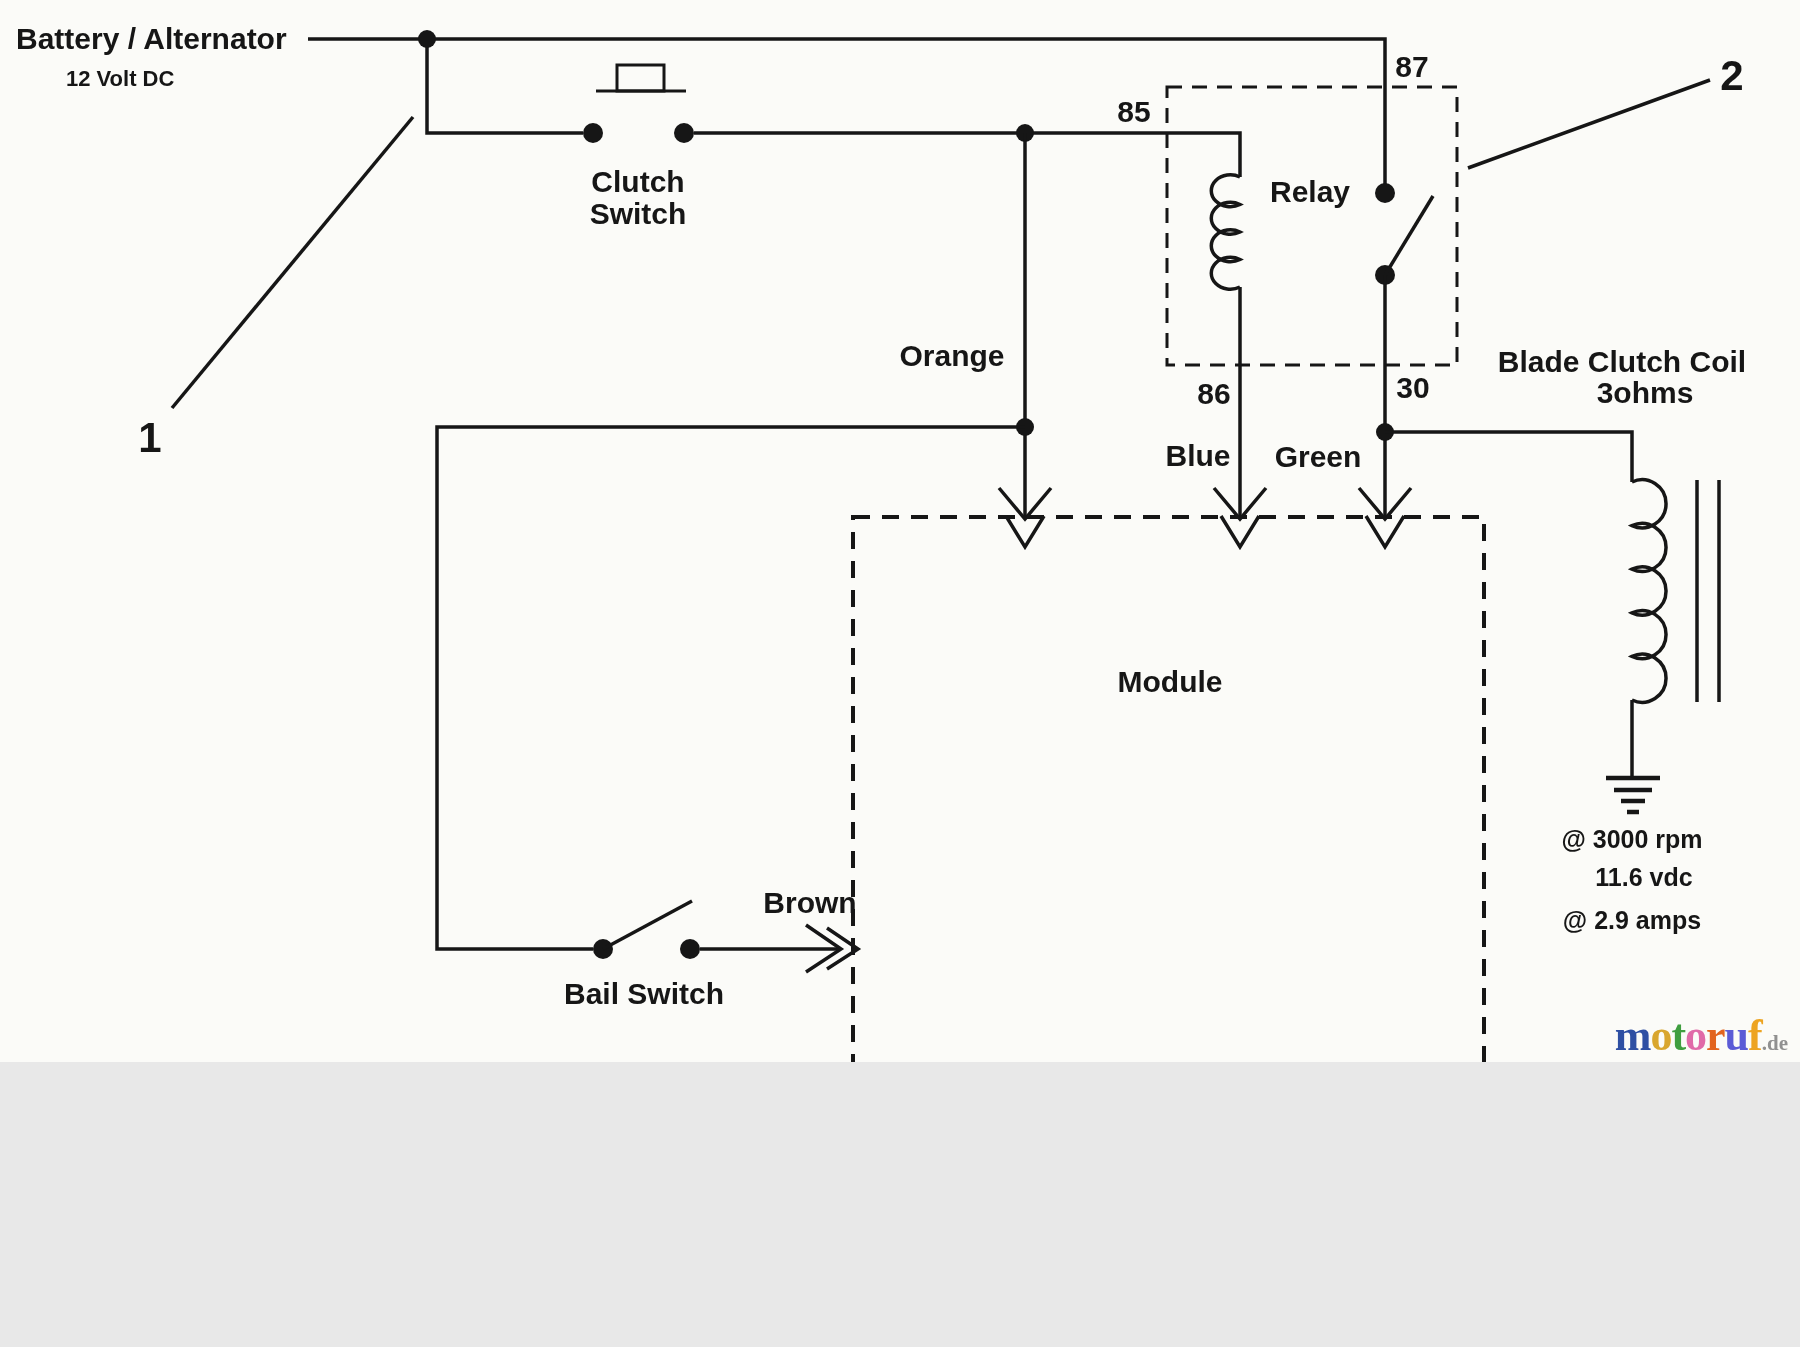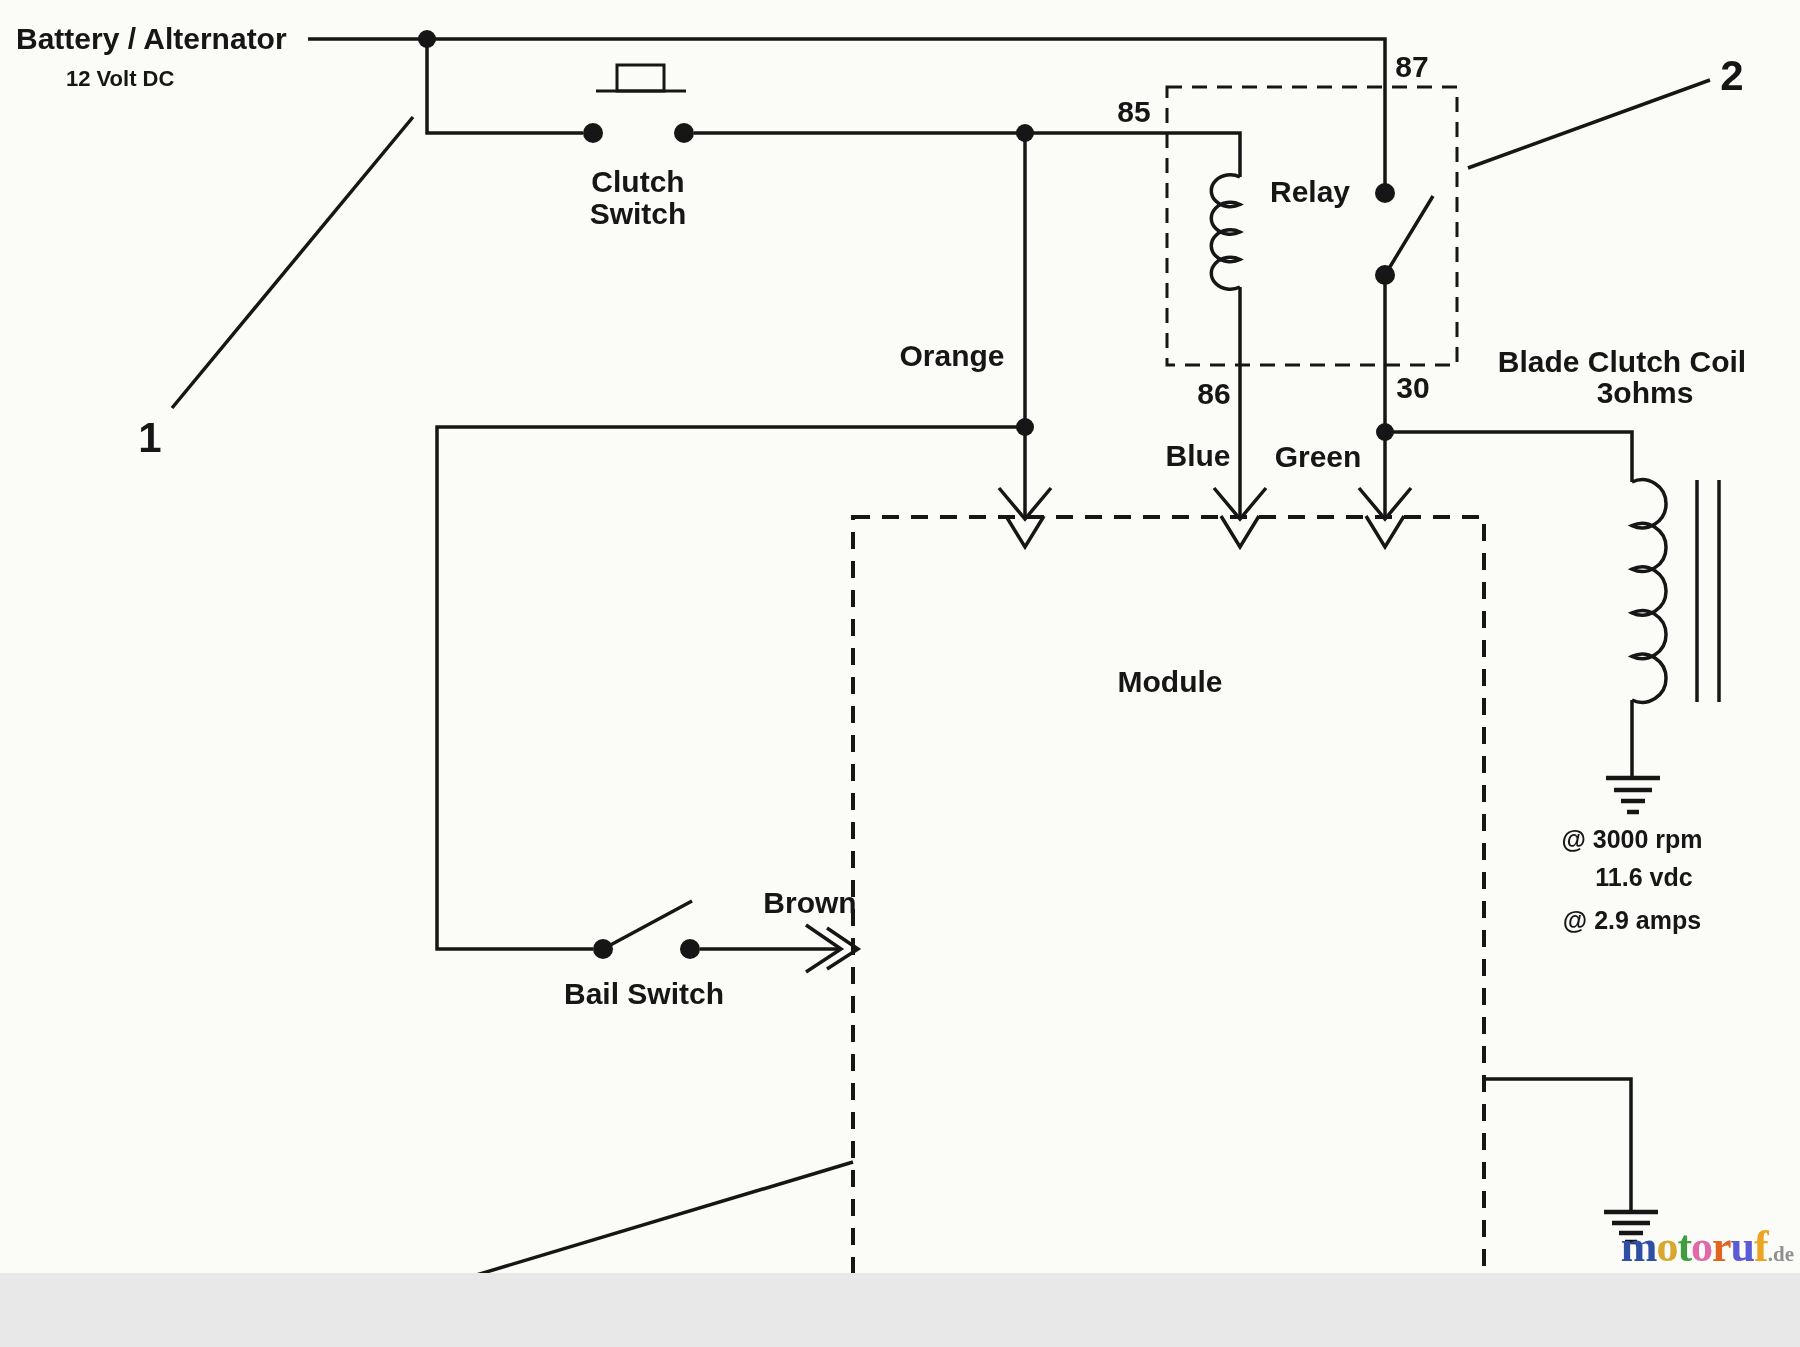--- a/index.html
+++ b/index.html
@@ -1,18 +1,18 @@
 <!DOCTYPE html>
 <html><head>
 <meta charset="utf-8">
 <style>
   html,body{margin:0;padding:0;background:#e8e8e8;}
   #page{
     position:relative;
-    width:1800px;height:1273px;
+    width:1800px;height:1062px;
     background:#fbfbf8;
     font-family:"Liberation Sans", sans-serif;
     overflow:hidden;
   }
   svg{position:absolute;inset:0;display:block;}
   svg text{
     fill:#161616;
     font-family:"Liberation Sans", sans-serif;
     font-weight:bold;
   }
@@ -22,21 +22,21 @@
   .dot{fill:#161616;stroke:none;}
   .dash-relay{stroke:#161616;stroke-width:3;fill:none;stroke-dasharray:15 10;}
   .dash-module{stroke:#161616;stroke-width:4;fill:none;stroke-dasharray:17 12;}
   .gnd{stroke:#161616;stroke-width:4.5;fill:none;}
   .lbl{font-size:30px;}
   .lbl-sm{font-size:22px;}
   .lbl-spec{font-size:25px;}
   .lbl-num{font-size:30px;}
   .lbl-call{font-size:42px;}
   #watermark{
-    position:absolute;right:6px;bottom:4px;
+    position:absolute;right:12px;bottom:4px;
     font-family:"Liberation Serif", serif;
     font-weight:bold;font-size:44px;line-height:1;
     letter-spacing:-1px;white-space:nowrap;
   }
   #watermark .de{font-size:21px;letter-spacing:0;}
 </style>
 </head>
 <body>
 
 <div id="page">

